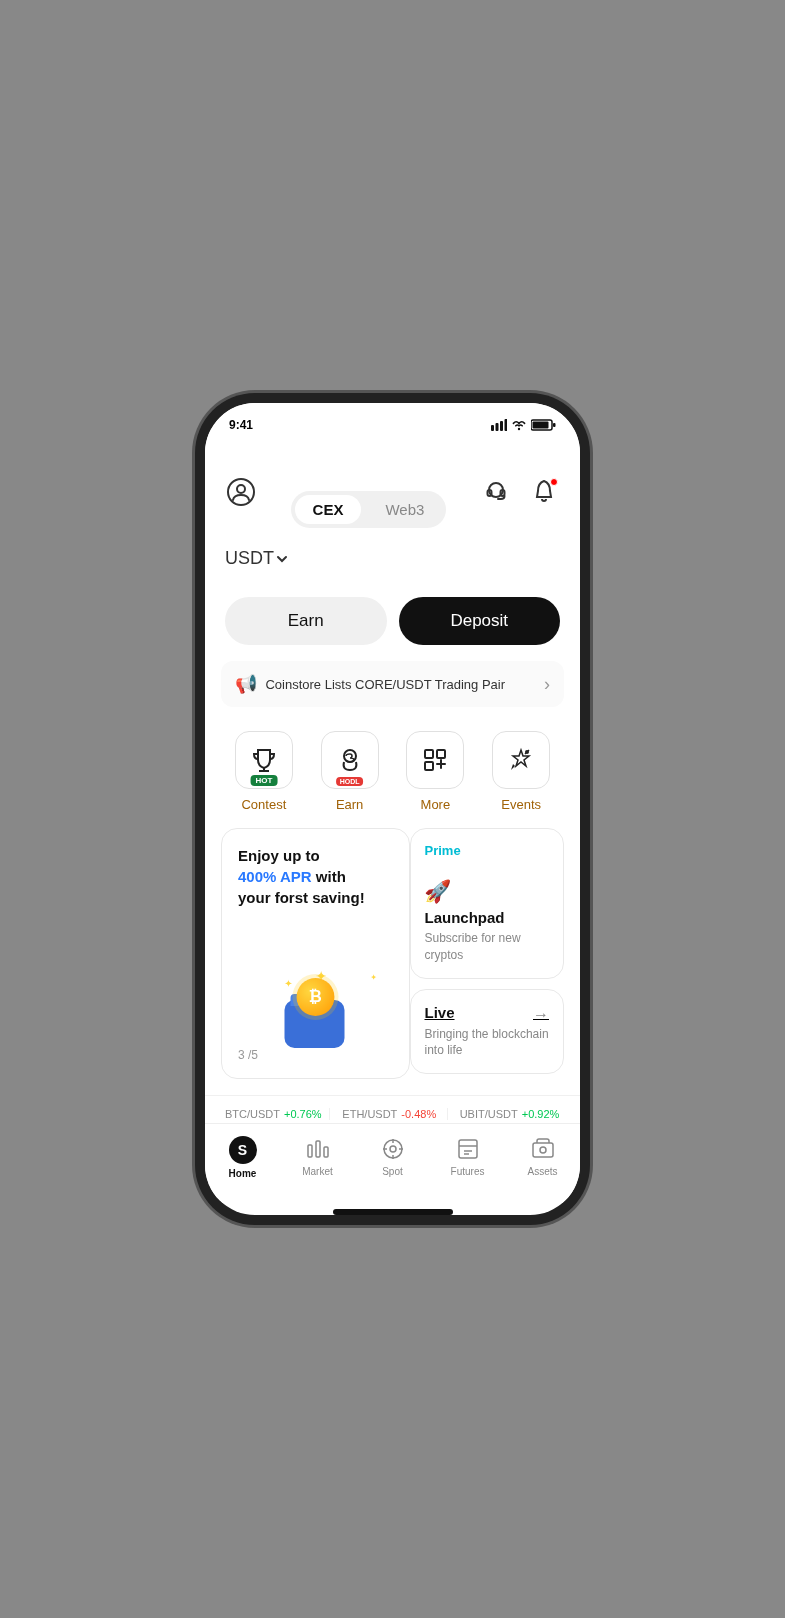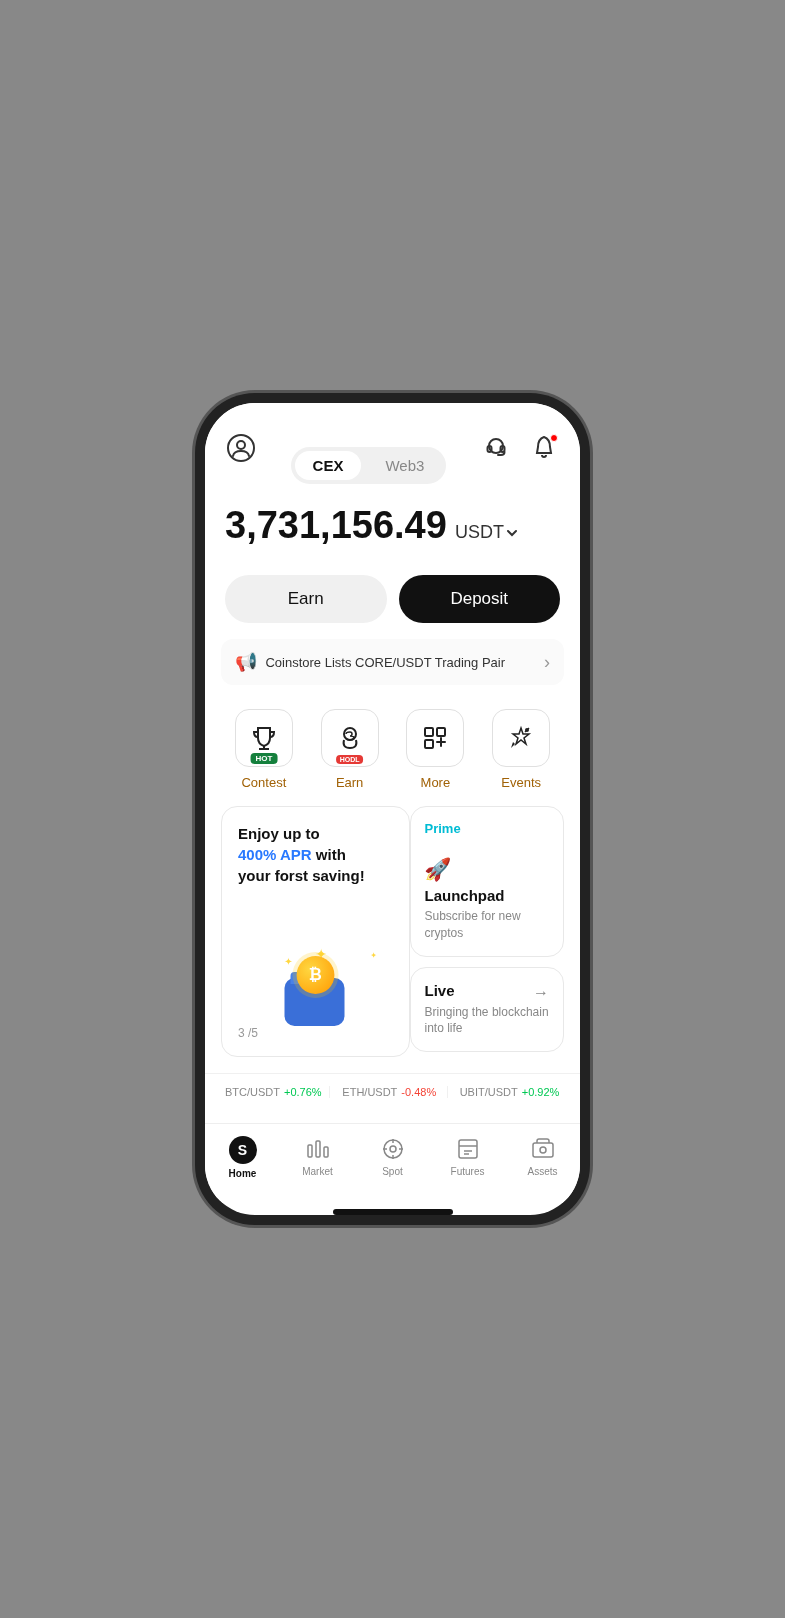--- a/index.html
+++ b/index.html
@@ -286,20 +286,21 @@
       border: 1.5px solid #e8e8e8;
       border-radius: 16px;
       padding: 14px;
       cursor: pointer;
     }
     .live-header {
       display: flex;
       align-items: center;
       justify-content: space-between;
       margin-bottom: 4px;
+      text-decoration: underline;
     }
     .live-title {
       font-size: 15px;
       font-weight: 700;
       color: #111;
     }
     .live-sub {
       font-size: 12px;
       color: #888;
       line-height: 1.4;
@@ -389,20 +390,42 @@
       width: 120px;
       margin: 6px auto 0;
     }
   </style>
 </head>
 <body>
 
 <div class="phone-shell">
   <div class="phone-notch"></div>
 
+  <div class="status-bar">
+    <span style="font-size:12px;font-weight:600;">9:41</span>
+    <div style="display:flex;gap:4px;align-items:center;">
+      <svg width="16" height="12" viewBox="0 0 16 12">
+        <rect x="0" y="6" width="3" height="6" rx="1" fill="#111"></rect>
+        <rect x="4.5" y="4" width="3" height="8" rx="1" fill="#111"></rect>
+        <rect x="9" y="2" width="3" height="10" rx="1" fill="#111"></rect>
+        <rect x="13.5" y="0" width="3" height="12" rx="1" fill="#111"></rect>
+      </svg>
+      <svg width="16" height="12" viewBox="0 0 20 14">
+        <path d="M10 11 Q10 11 10 11" stroke="#111" stroke-width="2" fill="none"></path>
+        <path d="M6 8 Q8 6 10 8 Q12 6 14 8" stroke="#111" stroke-width="2" fill="none" stroke-linecap="round"></path>
+        <path d="M3 5 Q6.5 1 10 5 Q13.5 1 17 5" stroke="#111" stroke-width="2" fill="none" stroke-linecap="round"></path>
+        <circle cx="10" cy="12" r="1.5" fill="#111"></circle>
+      </svg>
+      <svg width="25" height="12" viewBox="0 0 25 12">
+        <rect x="0" y="1" width="21" height="10" rx="2" stroke="#111" stroke-width="1.5" fill="none"></rect>
+        <rect x="1.5" y="2.5" width="16" height="7" rx="1" fill="#111"></rect>
+        <rect x="22" y="4" width="2.5" height="4" rx="1" fill="#111"></rect>
+      </svg>
+    </div>
+  </div>
 
   <div class="top-nav">
     <div class="icon-btn">
       <svg width="28" height="28" viewBox="0 0 28 28" fill="none">
         <circle cx="14" cy="14" r="13" stroke="#333" stroke-width="2"></circle>
         <circle cx="14" cy="11" r="4" stroke="#333" stroke-width="2"></circle>
         <path d="M6 22 Q7 17 14 17 Q21 17 22 22" stroke="#333" stroke-width="2" fill="none" stroke-linecap="round"></path>
       </svg>
     </div>
     <div class="top-nav-center">
@@ -426,21 +449,20 @@
         </svg>
         <div class="notif-dot"></div>
       </div>
     </div>
   </div>
 
   <div class="scroll-content">
 
     <div class="asset-section">
       <div class="asset-amount">
-        <span style="font-size:38px;font-weight:800;">3,731,156.49</span>
         <span class="asset-currency">
           <span>USDT</span>
           <svg width="12" height="12" viewBox="0 0 12 12">
             <path d="M2 4 L6 8 L10 4" stroke="#333" stroke-width="2" fill="none" stroke-linecap="round"></path>
           </svg>
         </span>
       </div>
     </div>
 
     <div class="action-buttons">

